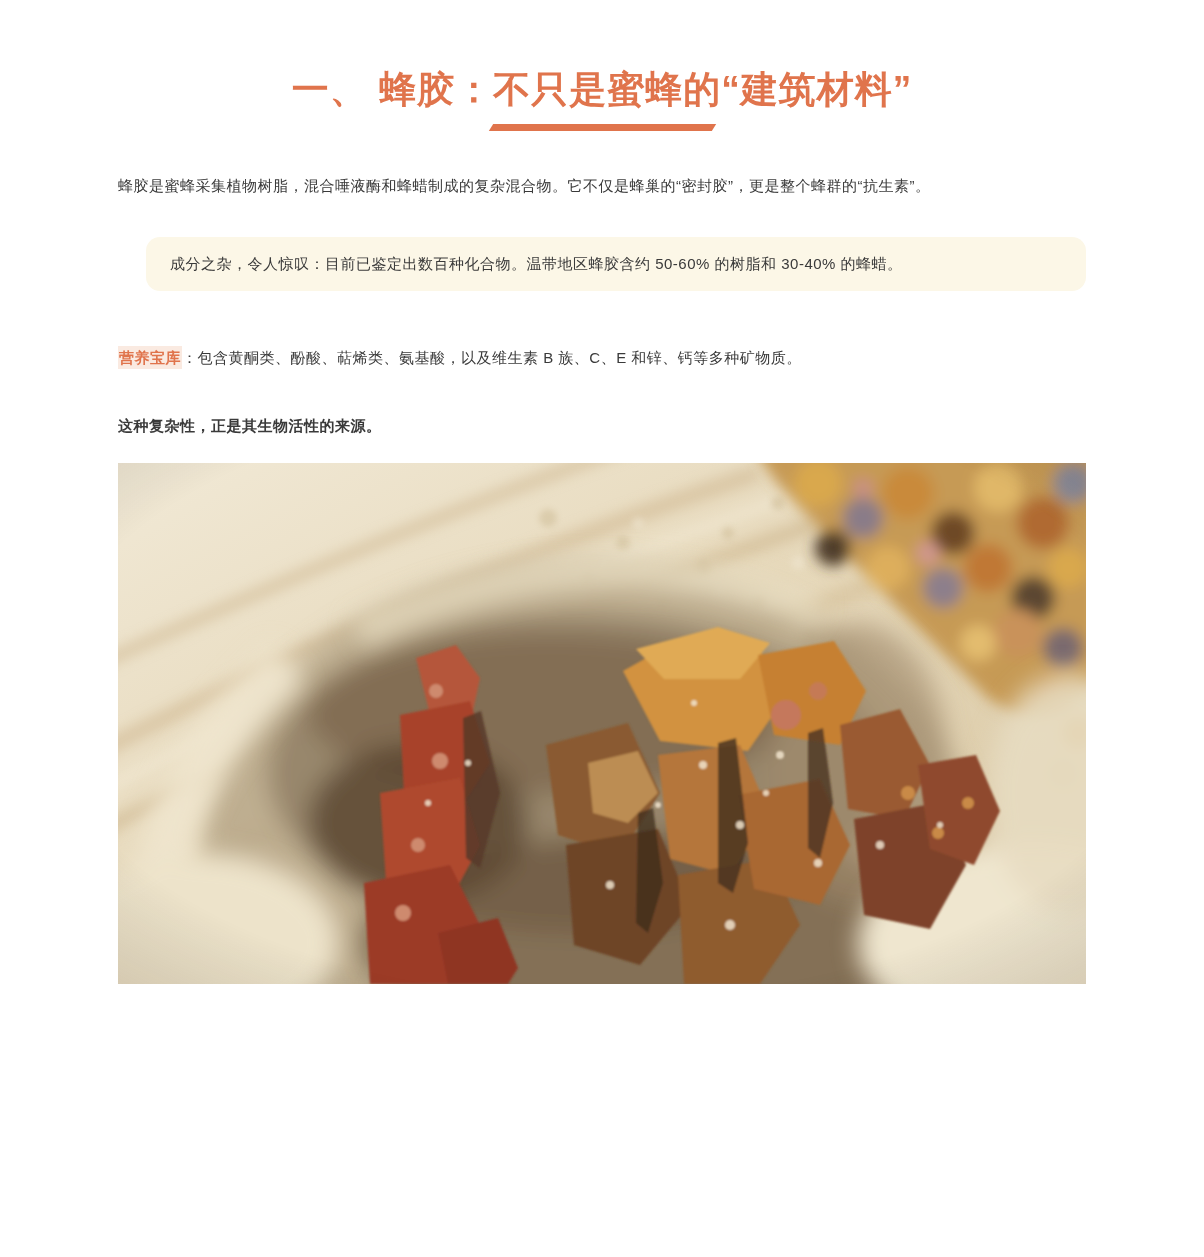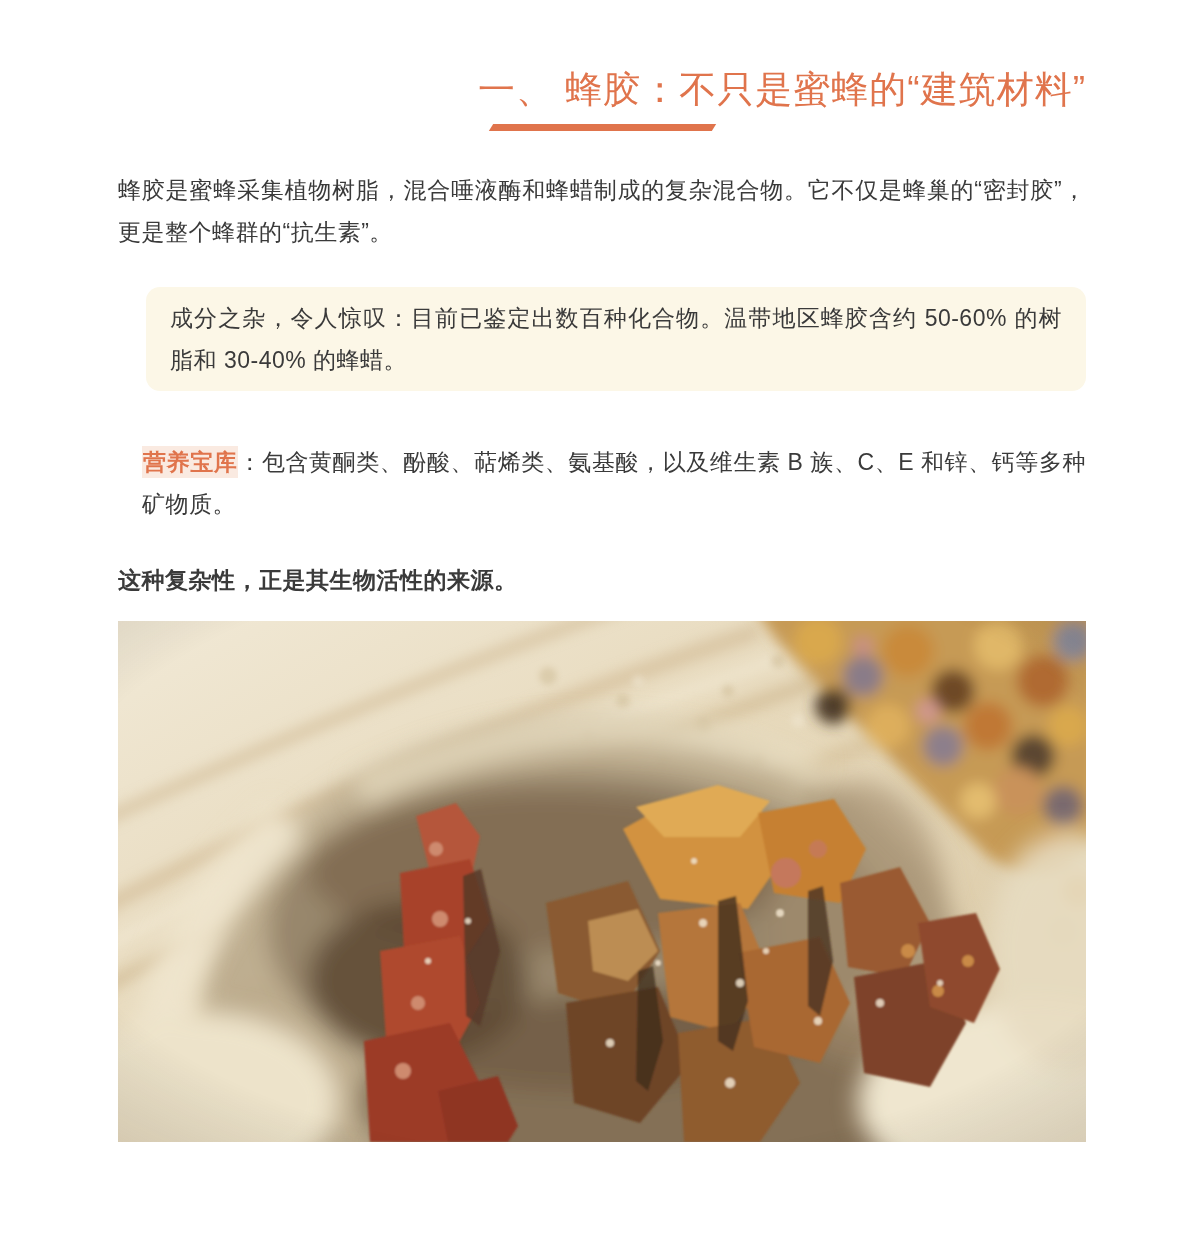--- a/index.html
+++ b/index.html
@@ -16,52 +16,52 @@
     color:var(--body-text);
   }
   .page{
     width:1204px;
     min-height:1257px;
     padding:0 118px 59px 118px;
     background:#ffffff;
   }
   .title{
     margin:68px 0 0 0;
-    text-align:right;
+    text-align:center;
     color:var(--accent);
     font-size:37px;
     line-height:44px;
-    font-weight:400;
+    font-weight:700;
     letter-spacing:1px;
     white-space:nowrap;
   }
   .title-underline{
     width:223px;
     height:7px;
     background:var(--accent);
     margin:12px auto 0 auto;
     transform:skewX(-32deg);
   }
   .body-p{
     margin:0;
-    font-size:23px;
-    line-height:42px;
+    font-size:15px;
+    line-height:34px;
     color:var(--body-text);
     text-align:justify;
     letter-spacing:0.5px;
   }
   .p-intro{margin-top:38px;}
   .callout{
     margin-top:34px;
     background:var(--callout-bg);
     border-radius:14px;
     padding:10px 24px;
     margin-left:28px;
   }
-  .p-nutrition{margin-top:50px;margin-left:24px;}
+  .p-nutrition{margin-top:50px;}
   .label-highlight{
     color:var(--accent);
     font-weight:700;
     background:var(--label-bg);
     padding:3px 1px;
   }
   .p-closing{margin-top:34px;font-weight:bold;}
   .photo-wrap{
     margin-top:20px;
     width:968px;

